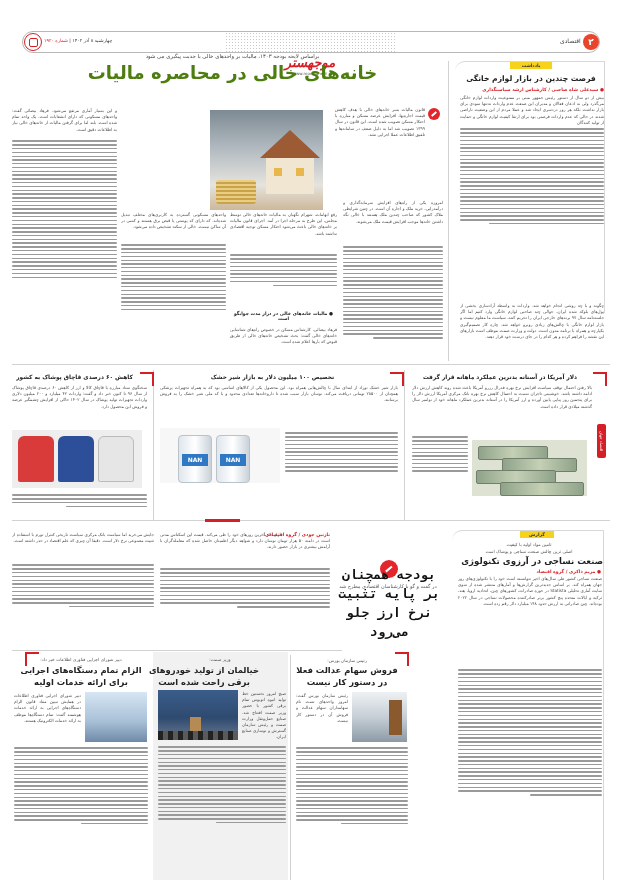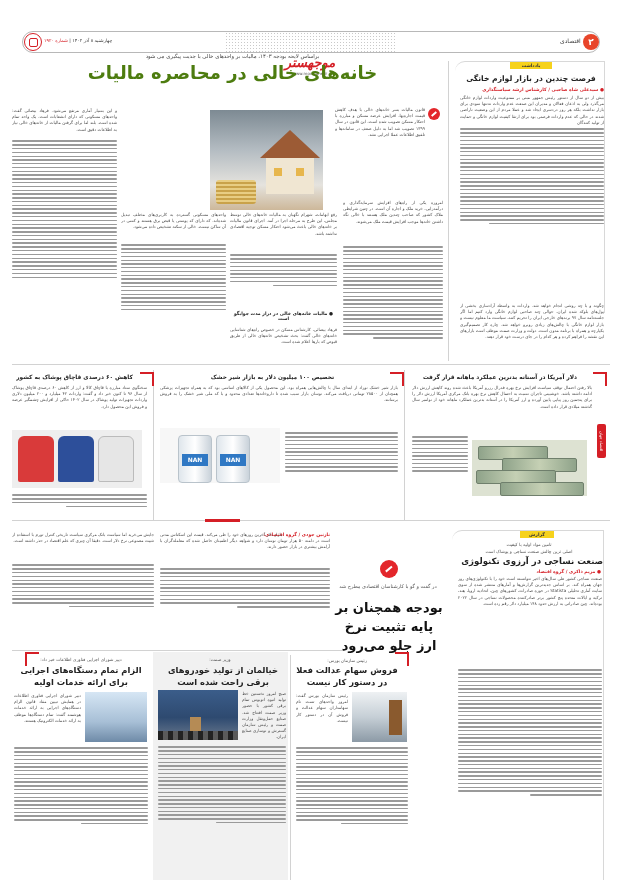--- a/index.html
+++ b/index.html
@@ -365,21 +365,21 @@
     <i></i>
     <i></i>
     <i></i>
     <i></i>
     <i></i>
     <i style="width:50%"></i>
 </div>
 
 <div class="abs budget-badge"></div>
 <div class="abs txt" style="left:338px;top:583px;width:100px;font-size:5px;line-height:7px;text-align:center;color:#555;">در گفت و گو با کارشناسان اقتصادی مطرح شد</div>
-<div class="abs budget-title" style="left:335px;top:598px;width:108px;">بودجه همچنان بر پایه تثبیت نرخ ارز جلو می‌رود</div>
+<div class="abs budget-title" style="left:335px;top:566px;width:108px;font-family:Liberation Mono, monospace;">بودجه همچنان بر پایه تثبیت نرخ ارز جلو می‌رود</div>
 
 <div class="abs byline" style="left:160px;top:532px;width:170px;text-align:right;">نازنین جودی / گروه اقتصادی:</div>
 <div class="abs txt" style="left:160px;top:532px;width:170px;height:110px;overflow:hidden;text-indent:48px;">بازار دلار آخرین روزهای خود را طی می‌کند. قیمت این اسکناس مدتی است در دامنه ۵۰ هزار تومان نوسان دارد و شواهد دیگر اطمینان حاصل شده که معامله‌گران با آرامش بیشتری در بازار حضور دارند.</div>
 <div class="abs filler" style="left:160px;top:566px;width:170px;">
   <i></i>
     <i></i>
     <i></i>
     <i></i>
     <i></i>
     <i></i>
@@ -435,21 +435,21 @@
     <i></i>
     <i></i>
     <i></i>
     <i style="width:60%"></i>
 </div>
 
 <div class="abs vline" style="left:290px;top:655px;height:225px;"></div>
 
 <div class="abs" style="left:153px;top:652px;width:135px;height:228px;background:#f1f1f1;"></div>
 <div class="abs small-kicker" style="left:155px;top:657px;width:130px;">وزیر صمت:</div>
-<div class="abs small-title" style="left:158px;top:664px;width:130px;">خیالمان از تولید خودروهای برقی راحت شده است</div>
+<div class="abs small-title" style="left:139px;top:664px;width:130px;">خیالمان از تولید خودروهای برقی راحت شده است</div>
 <div class="abs photo-conf" style="left:158px;top:690px;width:80px;height:50px;">
   <div class="podium"></div>
   <div class="row"></div>
 </div>
 <div class="abs txt" style="left:242px;top:691px;width:44px;height:50px;overflow:hidden;">صبح امروز نخستین خط تولید انبوه اتوبوس تمام برقی کشور با حضور وزیر صمت افتتاح شد. صنایع حمل‌ونقل وزارت صمت و رئیس سازمان گسترش و نوسازی صنایع ایران.</div>
 <div class="abs filler" style="left:158px;top:744px;width:128px;">
   <i></i>
     <i></i>
     <i></i>
     <i></i>

